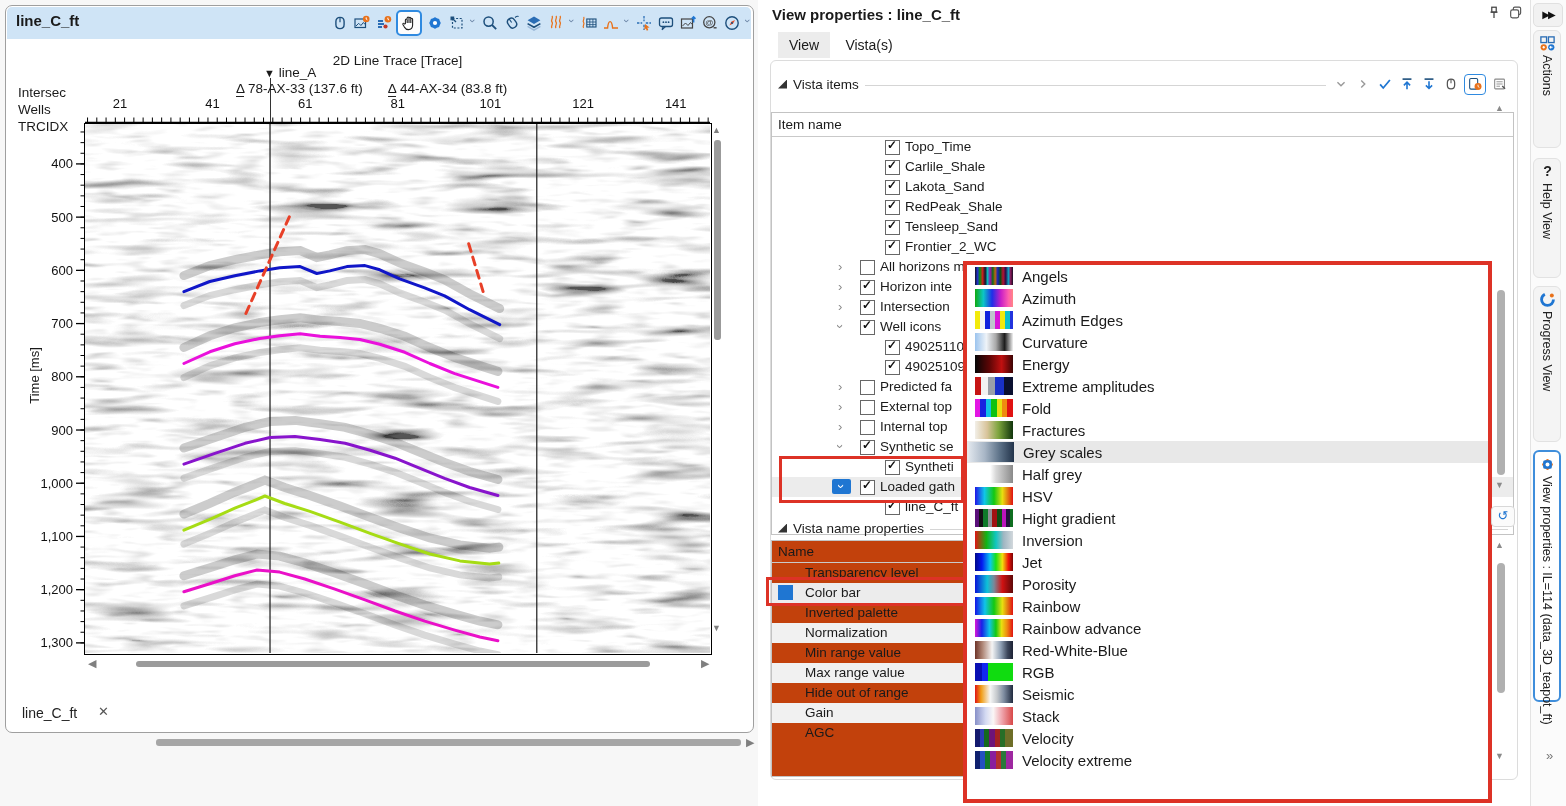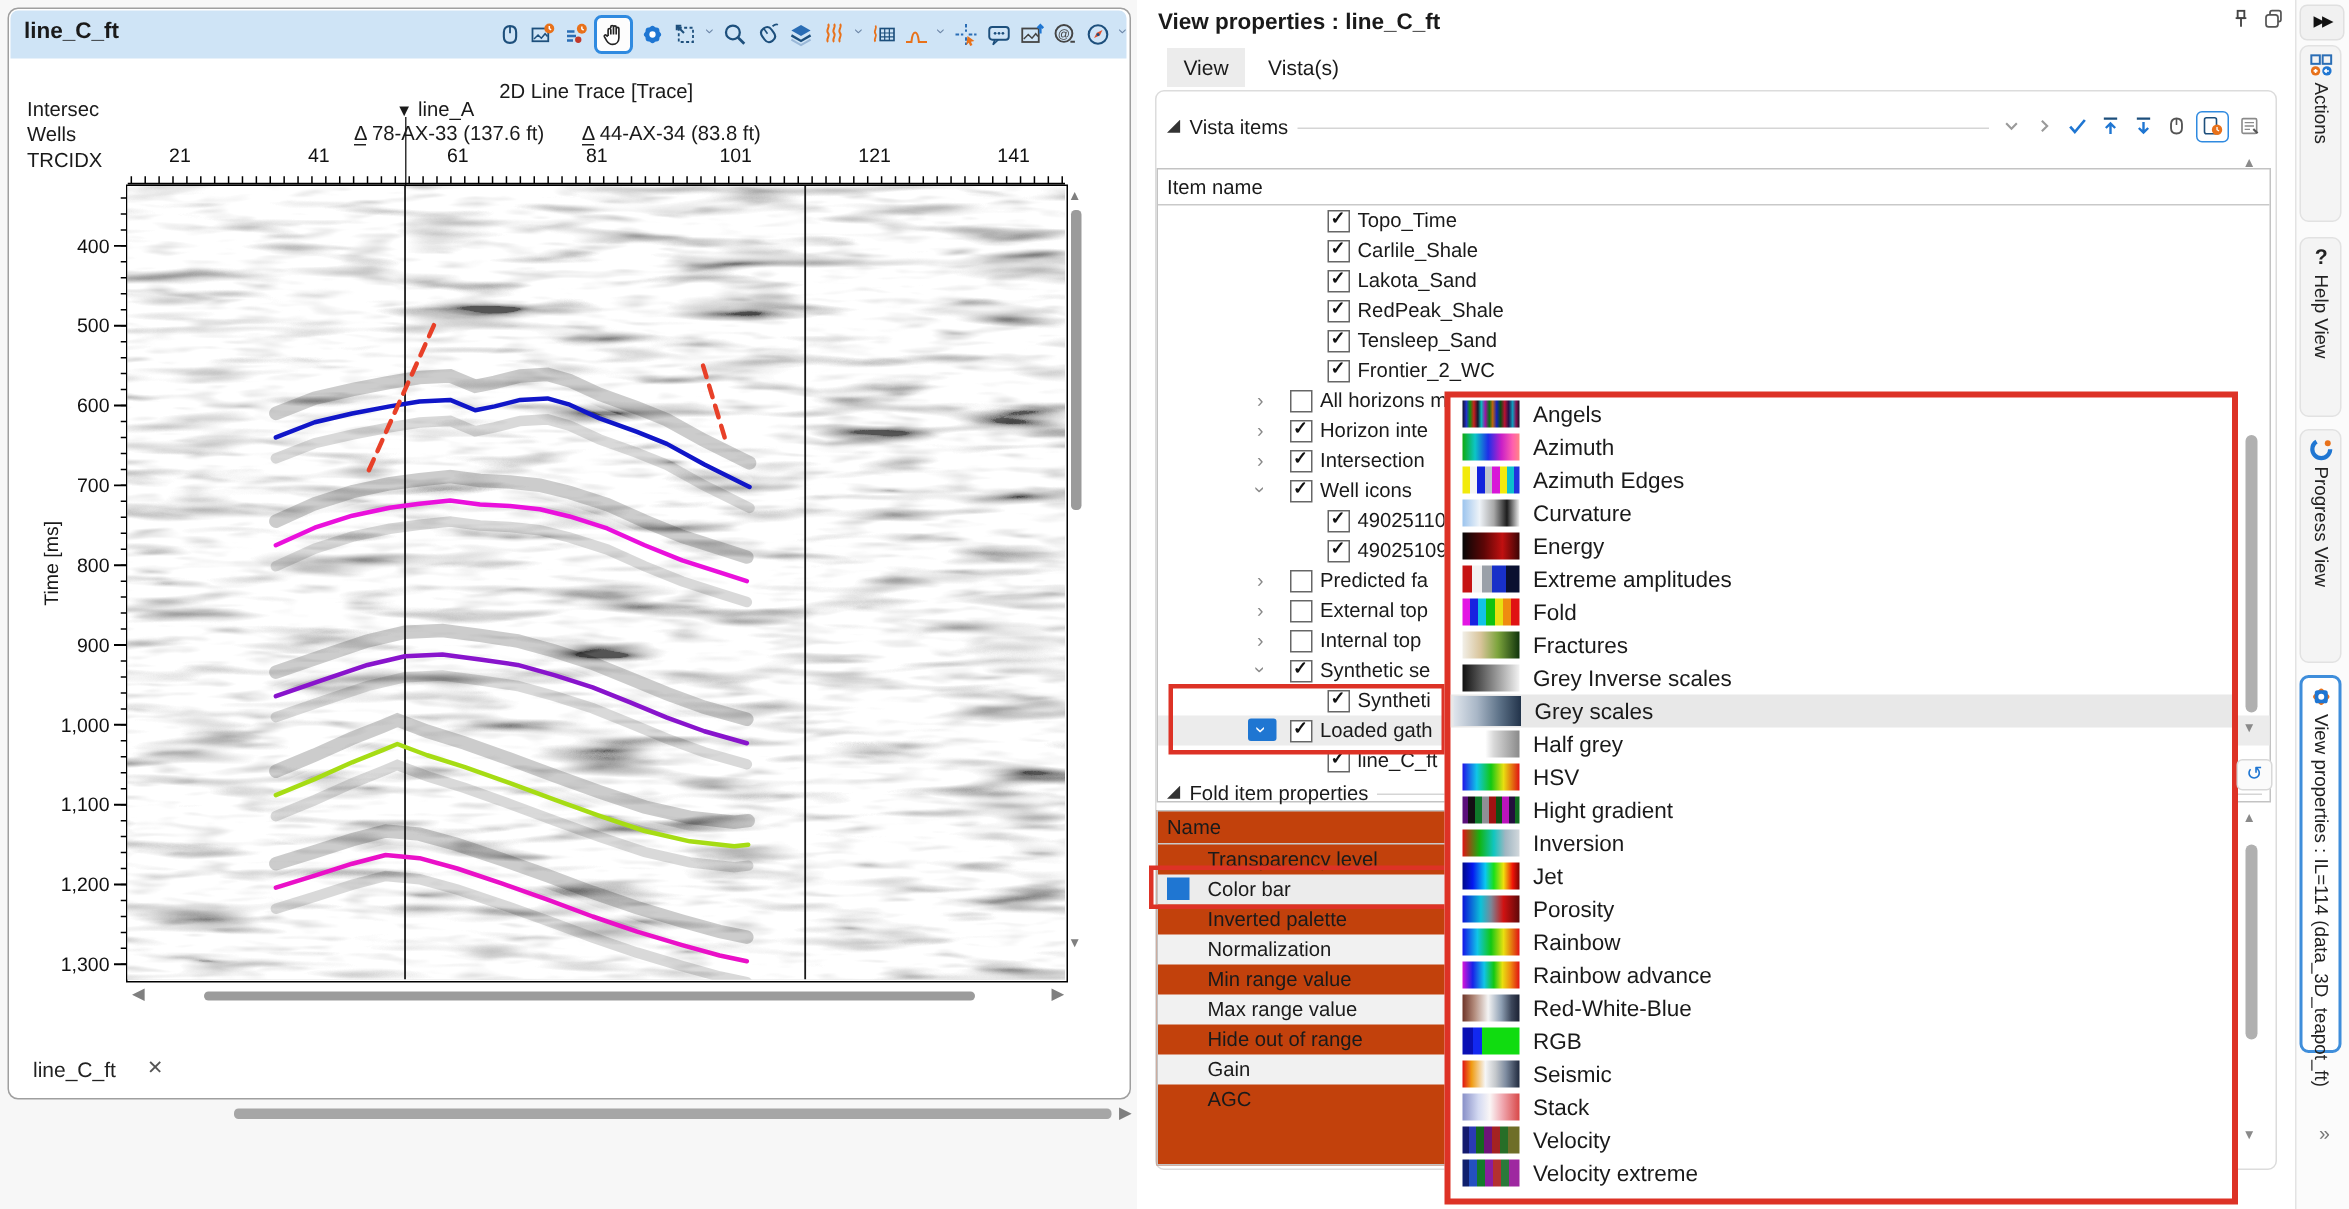--- a/index.html
+++ b/index.html
@@ -14,21 +14,21 @@
   #lwin{left:5px;top:5px;width:747px;height:726px;background:#fff;border:1px solid #9f9f9f;border-radius:7px;}
   #lw-titlebar{left:7px;top:7px;width:744px;height:32px;background:#cfe4f6;border-radius:5px 5px 0 0;}
   #lw-title{left:16px;top:12px;font-size:15px;font-weight:bold;}
   #lw-toolbar{left:330px;top:10px;display:flex;align-items:center;gap:3px;}
   .tb-icon{width:19px;height:19px;display:inline-flex;align-items:center;justify-content:center;}
   .tb-icon svg{width:18px;height:18px;}
   .tb-icon.active{background:#fdfdfd;border:2px solid #2f8ae0;border-radius:5px;width:22px;height:22px;}
   .chv{font-size:11px;color:#6d87a8;transform:rotate(90deg);display:inline-block;width:8px;line-height:8px;}
   
   #plot-title{left:85px;top:53px;width:625px;text-align:center;font-size:13.5px;}
-  .rowlab{left:18px;font-size:13.5px;}
+  .rowlab{left:18px;font-size:13.5px;margin-top:20px;}
   #marker-layer{left:85px;top:64px;width:625px;height:60px;}
   .mk{position:absolute;font-size:13.5px;white-space:nowrap;}
   .mk .tri{font-size:11px;}
   .mk .delta{border-bottom:1.5px solid #222;padding-bottom:0px;}
   #mk-stem{position:absolute;width:1.5px;background:#333;}
   
   #axis-top{left:85px;top:96px;}
   #axis-left{left:38px;top:124px;}
   #ylab{left:6px;top:368px;transform:rotate(-90deg);transform-origin:center;font-size:13px;white-space:nowrap;}
   
@@ -646,21 +646,21 @@
         <span class="cb" style="left:113px">
           <span class="ck">✓</span>
         </span>
         <span class="tlabel" style="left:133px">line_C_ft</span>
       </div>
     </div>
 </div>
 
 <div class="abs sect-head" style="left:778px;top:518px;width:730px">
   <span class="sect-tri"></span>
-  <span>Fold item properties</span>
+  <span>Vista name properties</span>
   <span class="sect-line"></span>
 </div>
 <div class="abs" id="prop-box">
   <div id="prop-colhead">Name</div>
   <div id="prop-rows">
       <div class="prow">
         <span class="plabel">Transparency level</span>
       </div>
       <div class="prow hl">
         <span class="pswatch" style="background:#1f76d2"></span>
@@ -719,24 +719,20 @@
         <span class="cbsw" style="background:linear-gradient(90deg,#c61414 0 16%,#f2f2f2 16% 34%,#9aa0a8 34% 52%,#1830c8 52% 76%,#0a1030 76% 100%)"></span>
         <span class="cbname">Extreme amplitudes</span>
       </div>
       <div class="cbrow">
         <span class="cbsw" style="background:linear-gradient(90deg,#e316e3 0 14%,#1822e0 14% 28%,#12c2e6 28% 42%,#10c210 42% 57%,#e8e012 57% 71%,#ef8c10 71% 85%,#e01212 85% 100%)"></span>
         <span class="cbname">Fold</span>
       </div>
       <div class="cbrow">
         <span class="cbsw" style="background:linear-gradient(90deg,#f2efe8,#d8c49a 32%,#7ca43c 62%,#10340c)"></span>
         <span class="cbname">Fractures</span>
-      </div>
-      <div class="cbrow">
-        <span class="cbsw" style="background:linear-gradient(90deg,#101010,#f2f2f2)"></span>
-        <span class="cbname">Grey Inverse scales</span>
       </div>
       <div class="cbrow sel">
         <span class="cbsw" style="background:linear-gradient(90deg,#dfe5ec,#a8b6c6 35%,#5d7288 68%,#22334a)"></span>
         <span class="cbname">Grey scales</span>
       </div>
       <div class="cbrow">
         <span class="cbsw" style="background:linear-gradient(90deg,#ffffff 0 40%,#d8d8d8 55%,#8a8a8a)"></span>
         <span class="cbname">Half grey</span>
       </div>
       <div class="cbrow">

